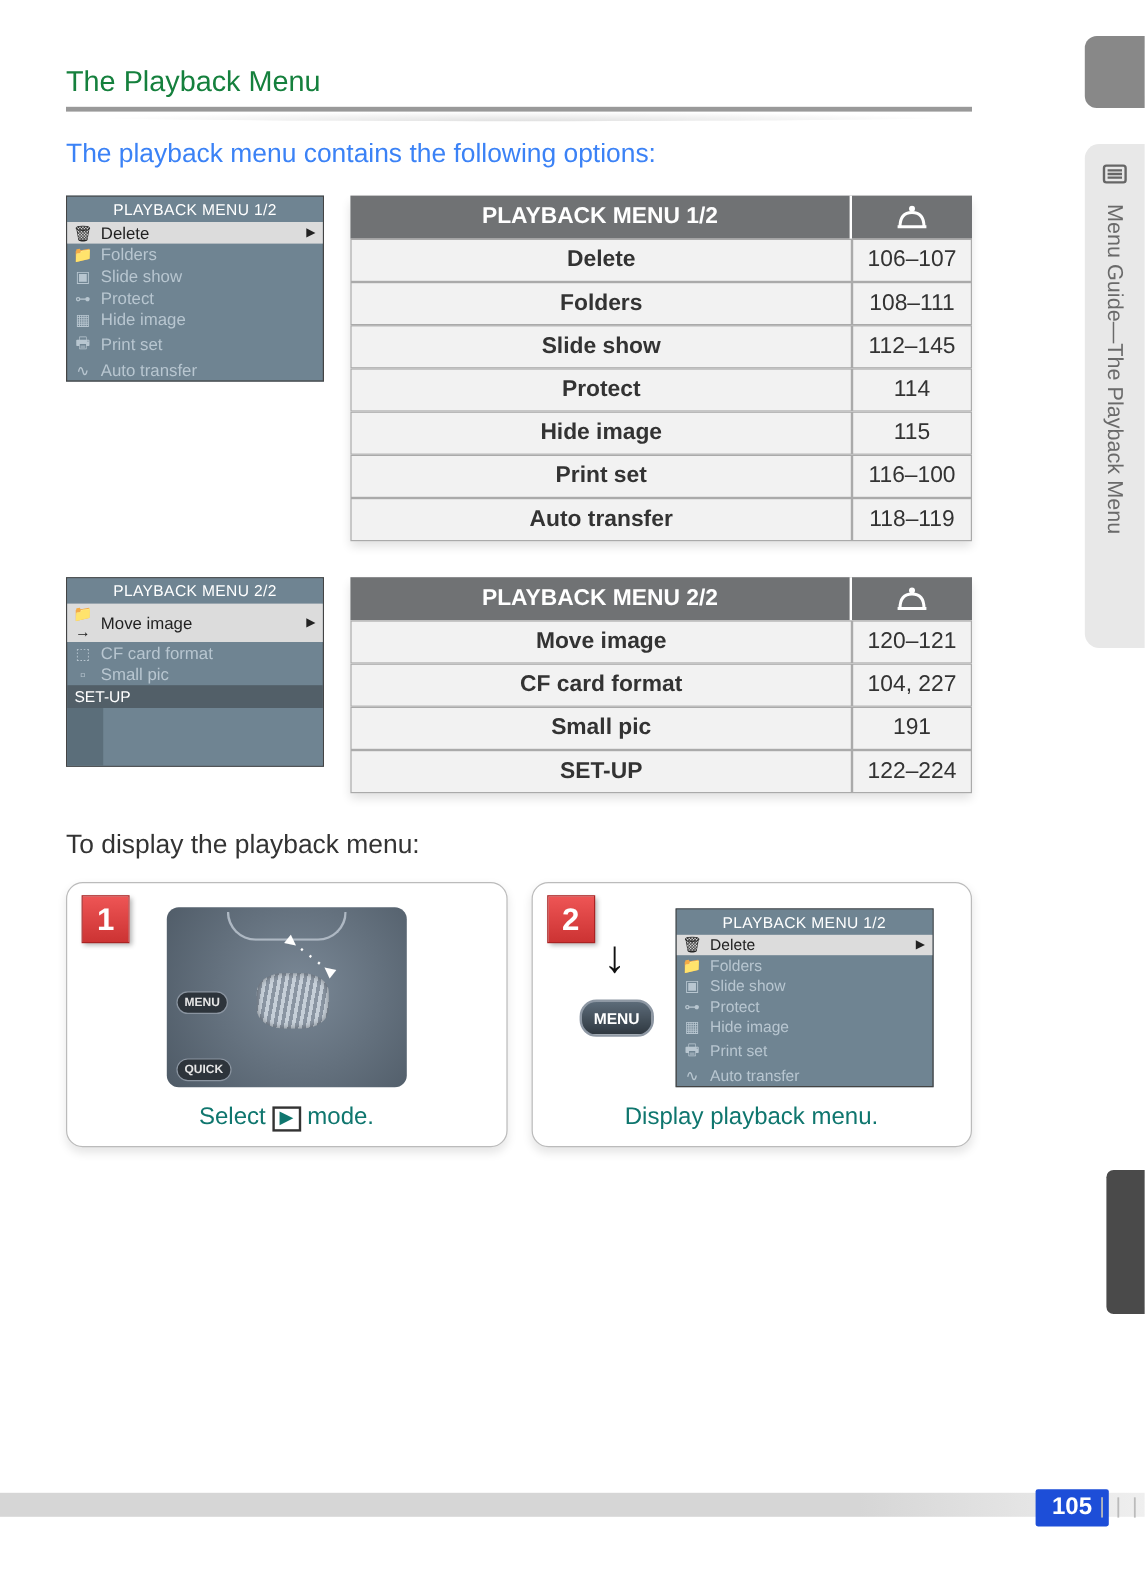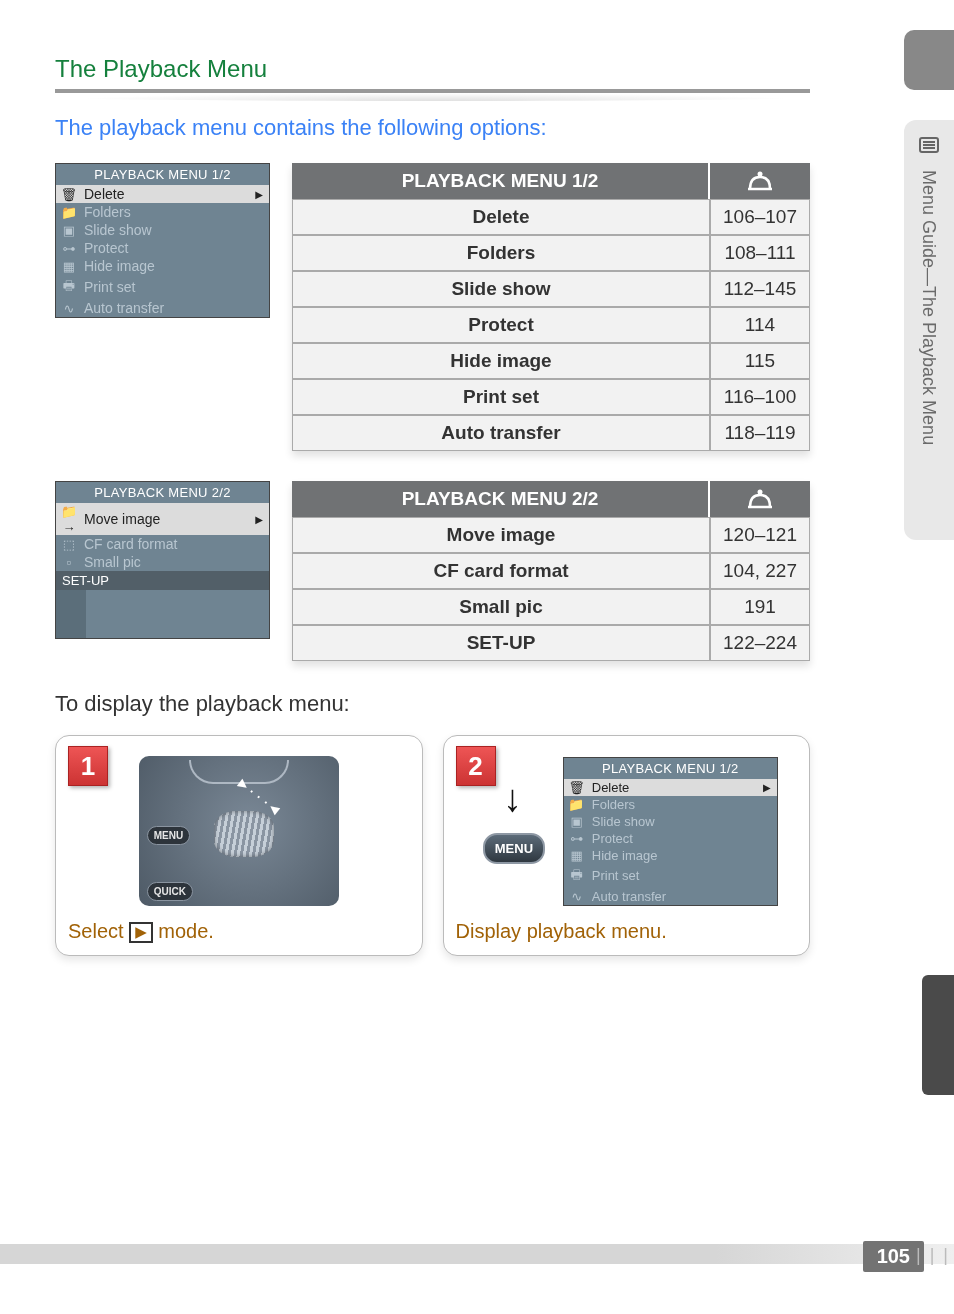--- a/index.html
+++ b/index.html
@@ -203,22 +203,23 @@
     border: 1px solid #a22;
   }
   .step-body {
     height: 170px;
     display: flex;
     align-items: center;
     justify-content: center;
     gap: 10px;
   }
   .step-caption {
+    text-align: center;
     font-size: 20px;
-    color: #a16207;
+    color: #0f766e;
     padding: 4px 0 2px 0;
   }
   .play-icon-box {
     display: inline-block;
     border: 2px solid #333;
     padding: 0 4px;
     font-size: 15px;
     vertical-align: 1px;
     line-height: 1.1;
   }
@@ -296,21 +297,21 @@
   .footer-rule {
     position: absolute;
     left: 0; right: 0; bottom: 50px;
     height: 20px;
     background: linear-gradient(to right, #d6d6d6 75%, #efefef);
   }
   .page-num {
     position: absolute;
     right: 30px;
     bottom: 42px;
-    background: #737373;
+    background: #1d4ed8;
     color: #fff;
     font-weight: 800;
     font-size: 20px;
     padding: 4px 14px;
     border-radius: 2px;
     z-index: 2;
   }
   .page-marks {
     position: absolute;
     right: 4px;

